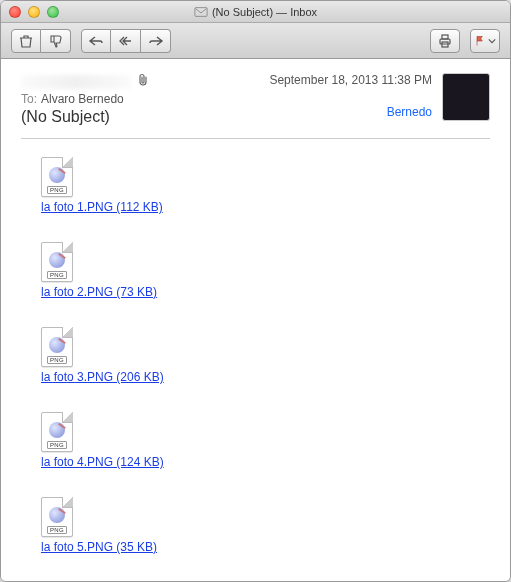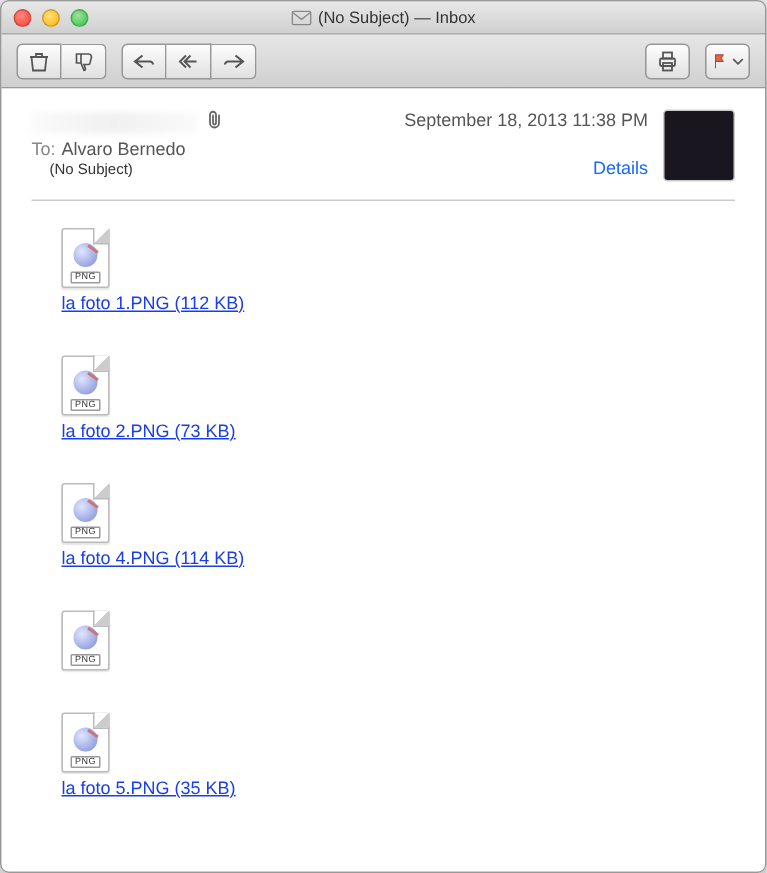--- a/index.html
+++ b/index.html
@@ -87,21 +87,21 @@
   }
   .from-redacted {
     width: 110px; height: 14px;
     background: linear-gradient(to right, rgba(0,0,0,0.02), rgba(0,0,0,0.06), rgba(0,0,0,0.02));
     filter: blur(2px);
     border-radius: 2px;
   }
   .clip { color: #666; font-size: 14px; }
   .to-line { font-size: 12px; color: #555; margin-bottom: 2px; }
   .to-line .label { color: #888; margin-right: 4px; text-align: right; }
-  .subj-line { font-size: 10px; color: #333; margin-left: 12px; }
+  .subj-line { font-size: 16px; color: #333; }
   .header-right {
     text-align: right;
     font-size: 12px;
     color: #555;
     display: flex;
     gap: 10px;
     align-items: flex-start;
   }
   .meta-col { display: flex; flex-direction: column; align-items: flex-end; gap: 18px; }
   .details { color: #1a66ff; cursor: pointer; }
@@ -235,21 +235,21 @@
         </span>
       </div>
       <div class="to-line">
         <span class="label">To:</span><span>Alvaro Bernedo</span>
       </div>
       <div class="subj-line">(No Subject)</div>
     </div>
     <div class="header-right">
       <div class="meta-col">
         <span>September 18, 2013 11:38 PM</span>
-        <span class="details">Details</span>
+        <span class="details">Bernedo</span>
       </div>
       <div class="avatar"></div>
     </div>
   </div>
 
   <hr class="divider">
 
   <div id="attachments">
       <div class="attach">
         <div class="file-icon">
@@ -263,27 +263,28 @@
           <div class="glyph"></div>
           <div class="badge">PNG</div>
         </div>
         <a href="#">la foto 2.PNG (73 KB)</a>
       </div>
       <div class="attach">
         <div class="file-icon">
           <div class="glyph"></div>
           <div class="badge">PNG</div>
         </div>
-        <a href="#">la foto 4.PNG (114 KB)</a>
-      </div>
-      <div class="attach">
-        <div class="file-icon">
-          <div class="glyph"></div>
-          <div class="badge">PNG</div>
-        </div>
+        <a href="#">la foto 3.PNG (206 KB)</a>
+      </div>
+      <div class="attach">
+        <div class="file-icon">
+          <div class="glyph"></div>
+          <div class="badge">PNG</div>
+        </div>
+        <a href="#">la foto 4.PNG (124 KB)</a>
       </div>
       <div class="attach">
         <div class="file-icon">
           <div class="glyph"></div>
           <div class="badge">PNG</div>
         </div>
         <a href="#">la foto 5.PNG (35 KB)</a>
       </div>
     </div>
 </div>

